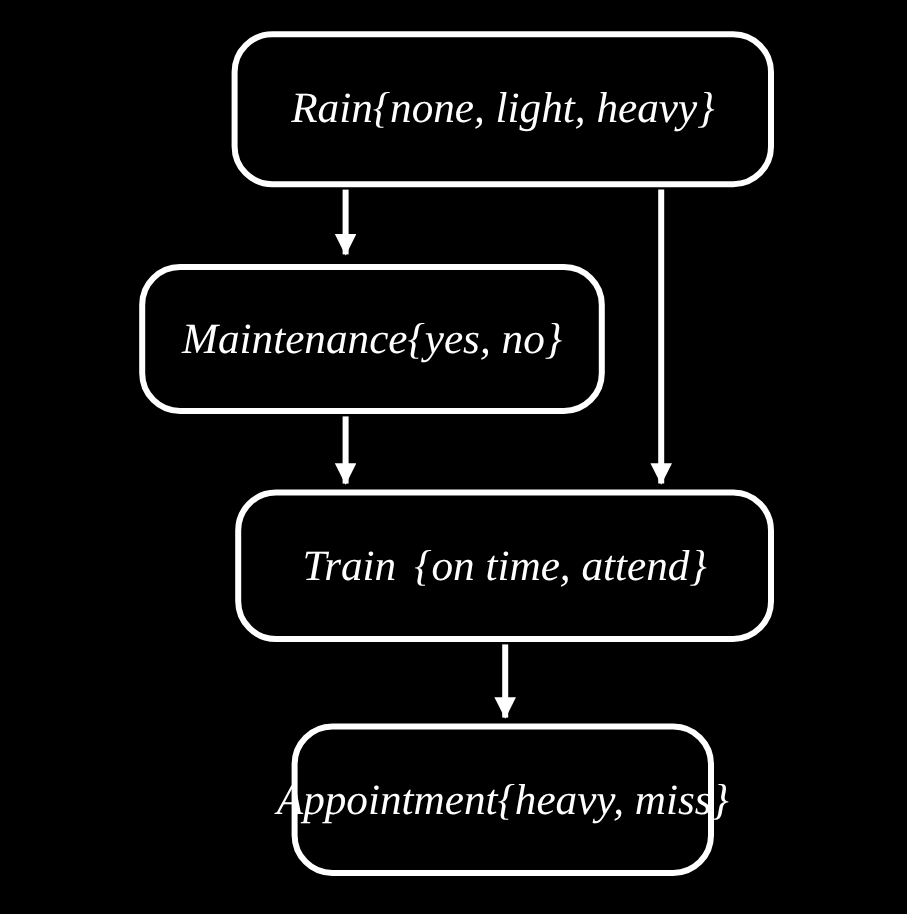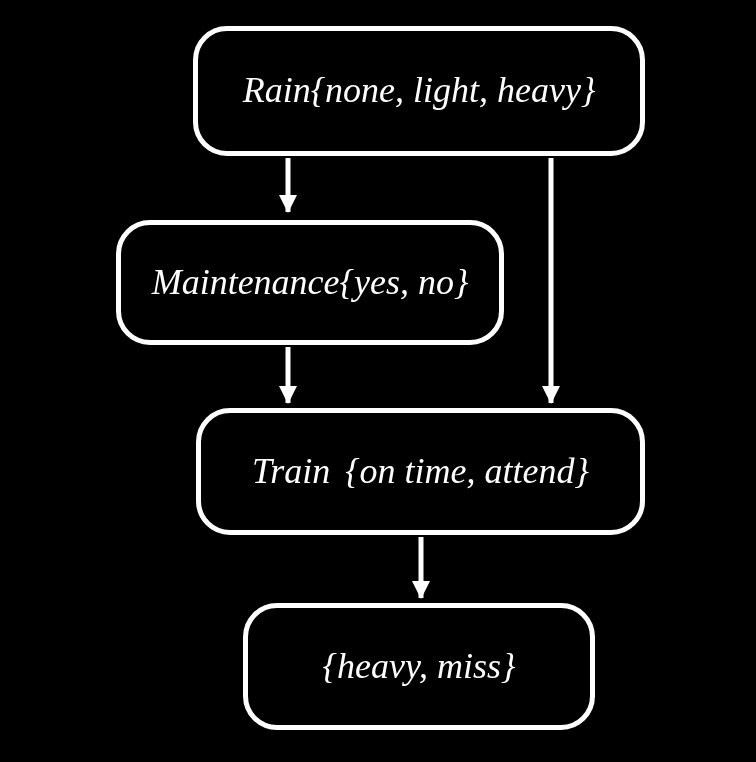--- a/index.html
+++ b/index.html
@@ -61,20 +61,21 @@
     <div>Maintenance</div>
     <div>{yes, no}</div>
   </div>
 
   <div class="node node-train">
     <div>Train</div>
     <div>{on time, attend}</div>
   </div>
 
   <div class="node node-appointment">
+    <div>Appointment</div>
     <div>{heavy, miss}</div>
   </div>
 
   <svg class="edges" width="756" height="762" viewBox="0 0 756 762">
     <defs>
       <marker id="arrowhead" markerUnits="userSpaceOnUse" markerWidth="20" markerHeight="20" refX="17" refY="9" orient="auto">
         <path d="M0,0 L18,9 L0,18 Z" fill="#ffffff"></path>
       </marker>
     </defs>
     <line class="edge" x1="288" y1="158" x2="288" y2="212" marker-end="url(#arrowhead)"></line>

